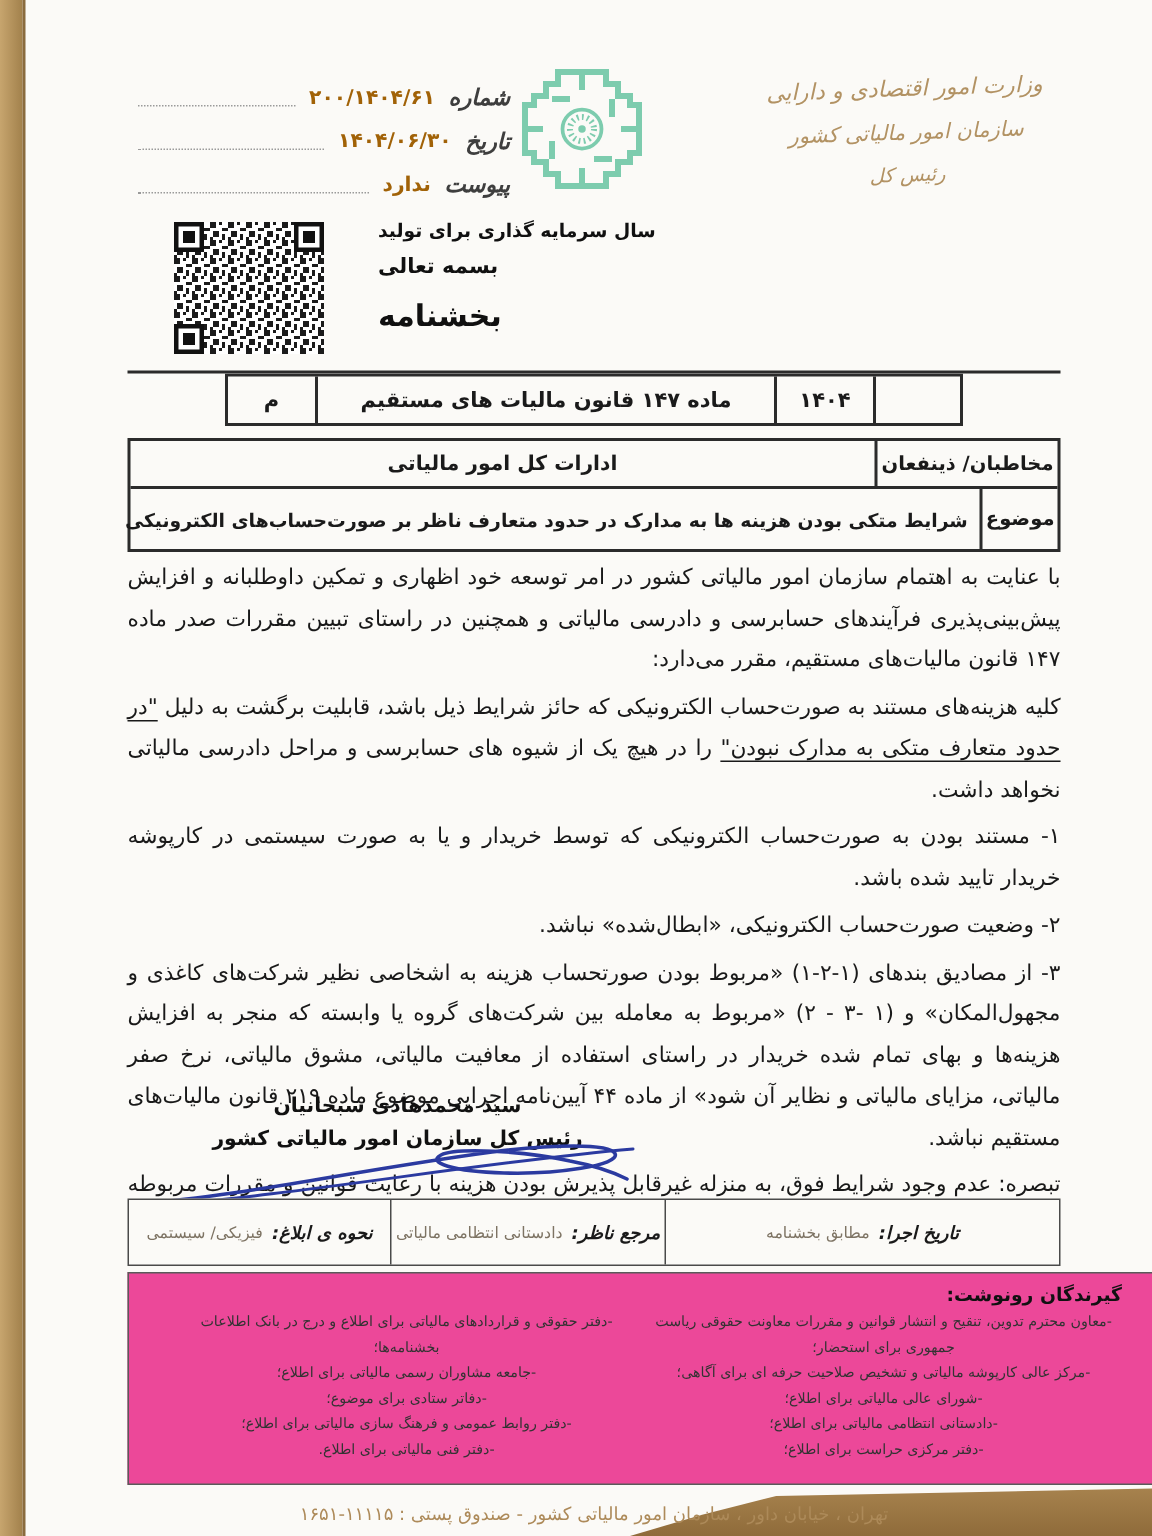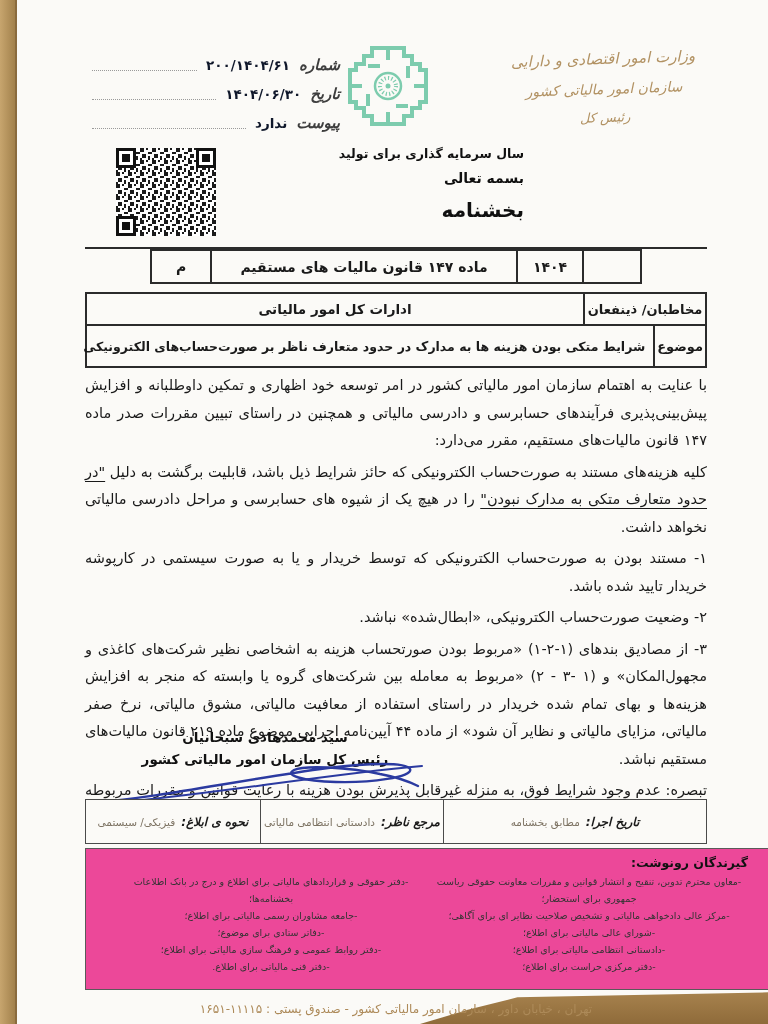--- a/index.html
+++ b/index.html
@@ -14,34 +14,34 @@
   .bg-strip-left{position:absolute;left:0;top:0;width:15px;height:100%;
     background:linear-gradient(90deg,#c7a56e,#a2814c);border-right:2px solid #8a6b3e;}
   .bg-corner{position:absolute;left:420px;top:988px;width:348px;height:36px;
     background:linear-gradient(#aa8550,#8f6b3a);
     clip-path:polygon(0 100%,14% 60%,28% 26%,100% 12%,100% 100%);}
 
   
   .meta-left{position:absolute;left:92px;top:50px;width:248px;}
   .meta-row{display:flex;align-items:center;height:29px;direction:rtl;}
   .meta-label{font-style:italic;font-weight:bold;font-size:15px;color:#3e3e3e;white-space:nowrap;}
-  .meta-value{font-weight:bold;font-size:13.5px;color:#0f172a;margin:0 9px;white-space:nowrap;}
+  .meta-value{font-weight:bold;font-size:13.5px;color:#a16207;margin:0 9px;white-space:nowrap;}
   .meta-leader{flex:1;border-bottom:1.5px dotted #9a9a9a;height:1px;margin-top:10px;min-width:14px;}
 
   .qr{position:absolute;left:116px;top:148px;width:100px;height:88px;}
 
   .logo{position:absolute;left:336px;top:36px;width:104px;height:100px;}
 
   .ministry{position:absolute;left:468px;top:44px;width:272px;text-align:center;
     transform:rotate(-2deg);color:#b29263;font-style:italic;}
   .ministry .ml1{font-size:15px;line-height:30px;}
   .ministry .ml2{font-size:14px;line-height:30px;}
   .ministry .ml3{font-size:13px;line-height:28px;}
 
-  .center-head{position:absolute;left:252px;top:142px;width:272px;text-align:right;color:#101010;}
+  .center-head{position:absolute;left:252px;top:142px;width:272px;text-align:left;color:#101010;}
   .slogan{font-size:12.5px;font-weight:bold;line-height:23px;}
   .besmeh{font-size:14px;font-weight:bold;line-height:27px;}
   .doctype{font-size:20px;font-weight:bold;line-height:36px;letter-spacing:1px;}
 
   .topline{position:absolute;left:85px;top:247px;width:622px;border-top:2px solid #2b2b2b;}
 
   
   .t1{position:absolute;left:150px;top:249px;width:492px;height:35px;display:flex;direction:rtl;
     border:2px solid #2b2b2b;background:#fbfaf7;font-weight:bold;font-size:14px;box-sizing:border-box;}
   .t1 .cell{display:flex;align-items:center;justify-content:center;}
@@ -222,21 +222,21 @@
       <span class="t3-label">نحوه ی ابلاغ:</span>
       <span class="t3-value">فیزیکی/ سیستمی</span>
     </div>
   </div>
 
   <div class="cc">
     <div class="cc-heading">گیرندگان رونوشت:</div>
     <div class="cc-cols">
       <div class="cc-col">
         <div>-معاون محترم تدوین، تنقیح و انتشار قوانین و مقررات معاونت حقوقی ریاست جمهوری برای استحضار؛</div>
-        <div>-مرکز عالی دادخواهی مالیاتی و تشخیص صلاحیت نظایر ای برای آگاهی؛</div>
+        <div>-مرکز عالی کارپوشه مالیاتی و تشخیص صلاحیت حرفه ای برای آگاهی؛</div>
         <div>-شورای عالی مالیاتی برای اطلاع؛</div>
         <div>-دادستانی انتظامی مالیاتی برای اطلاع؛</div>
         <div>-دفتر مرکزی حراست برای اطلاع؛</div>
       </div>
       <div class="cc-col">
         <div>-دفتر حقوقی و قراردادهای مالیاتی برای اطلاع و درج در بانک اطلاعات بخشنامه‌ها؛</div>
         <div>-جامعه مشاوران رسمی مالیاتی برای اطلاع؛</div>
         <div>-دفاتر ستادی برای موضوع؛</div>
         <div>-دفتر روابط عمومی و فرهنگ سازی مالیاتی برای اطلاع؛</div>
         <div>-دفتر فنی مالیاتی برای اطلاع.</div>

